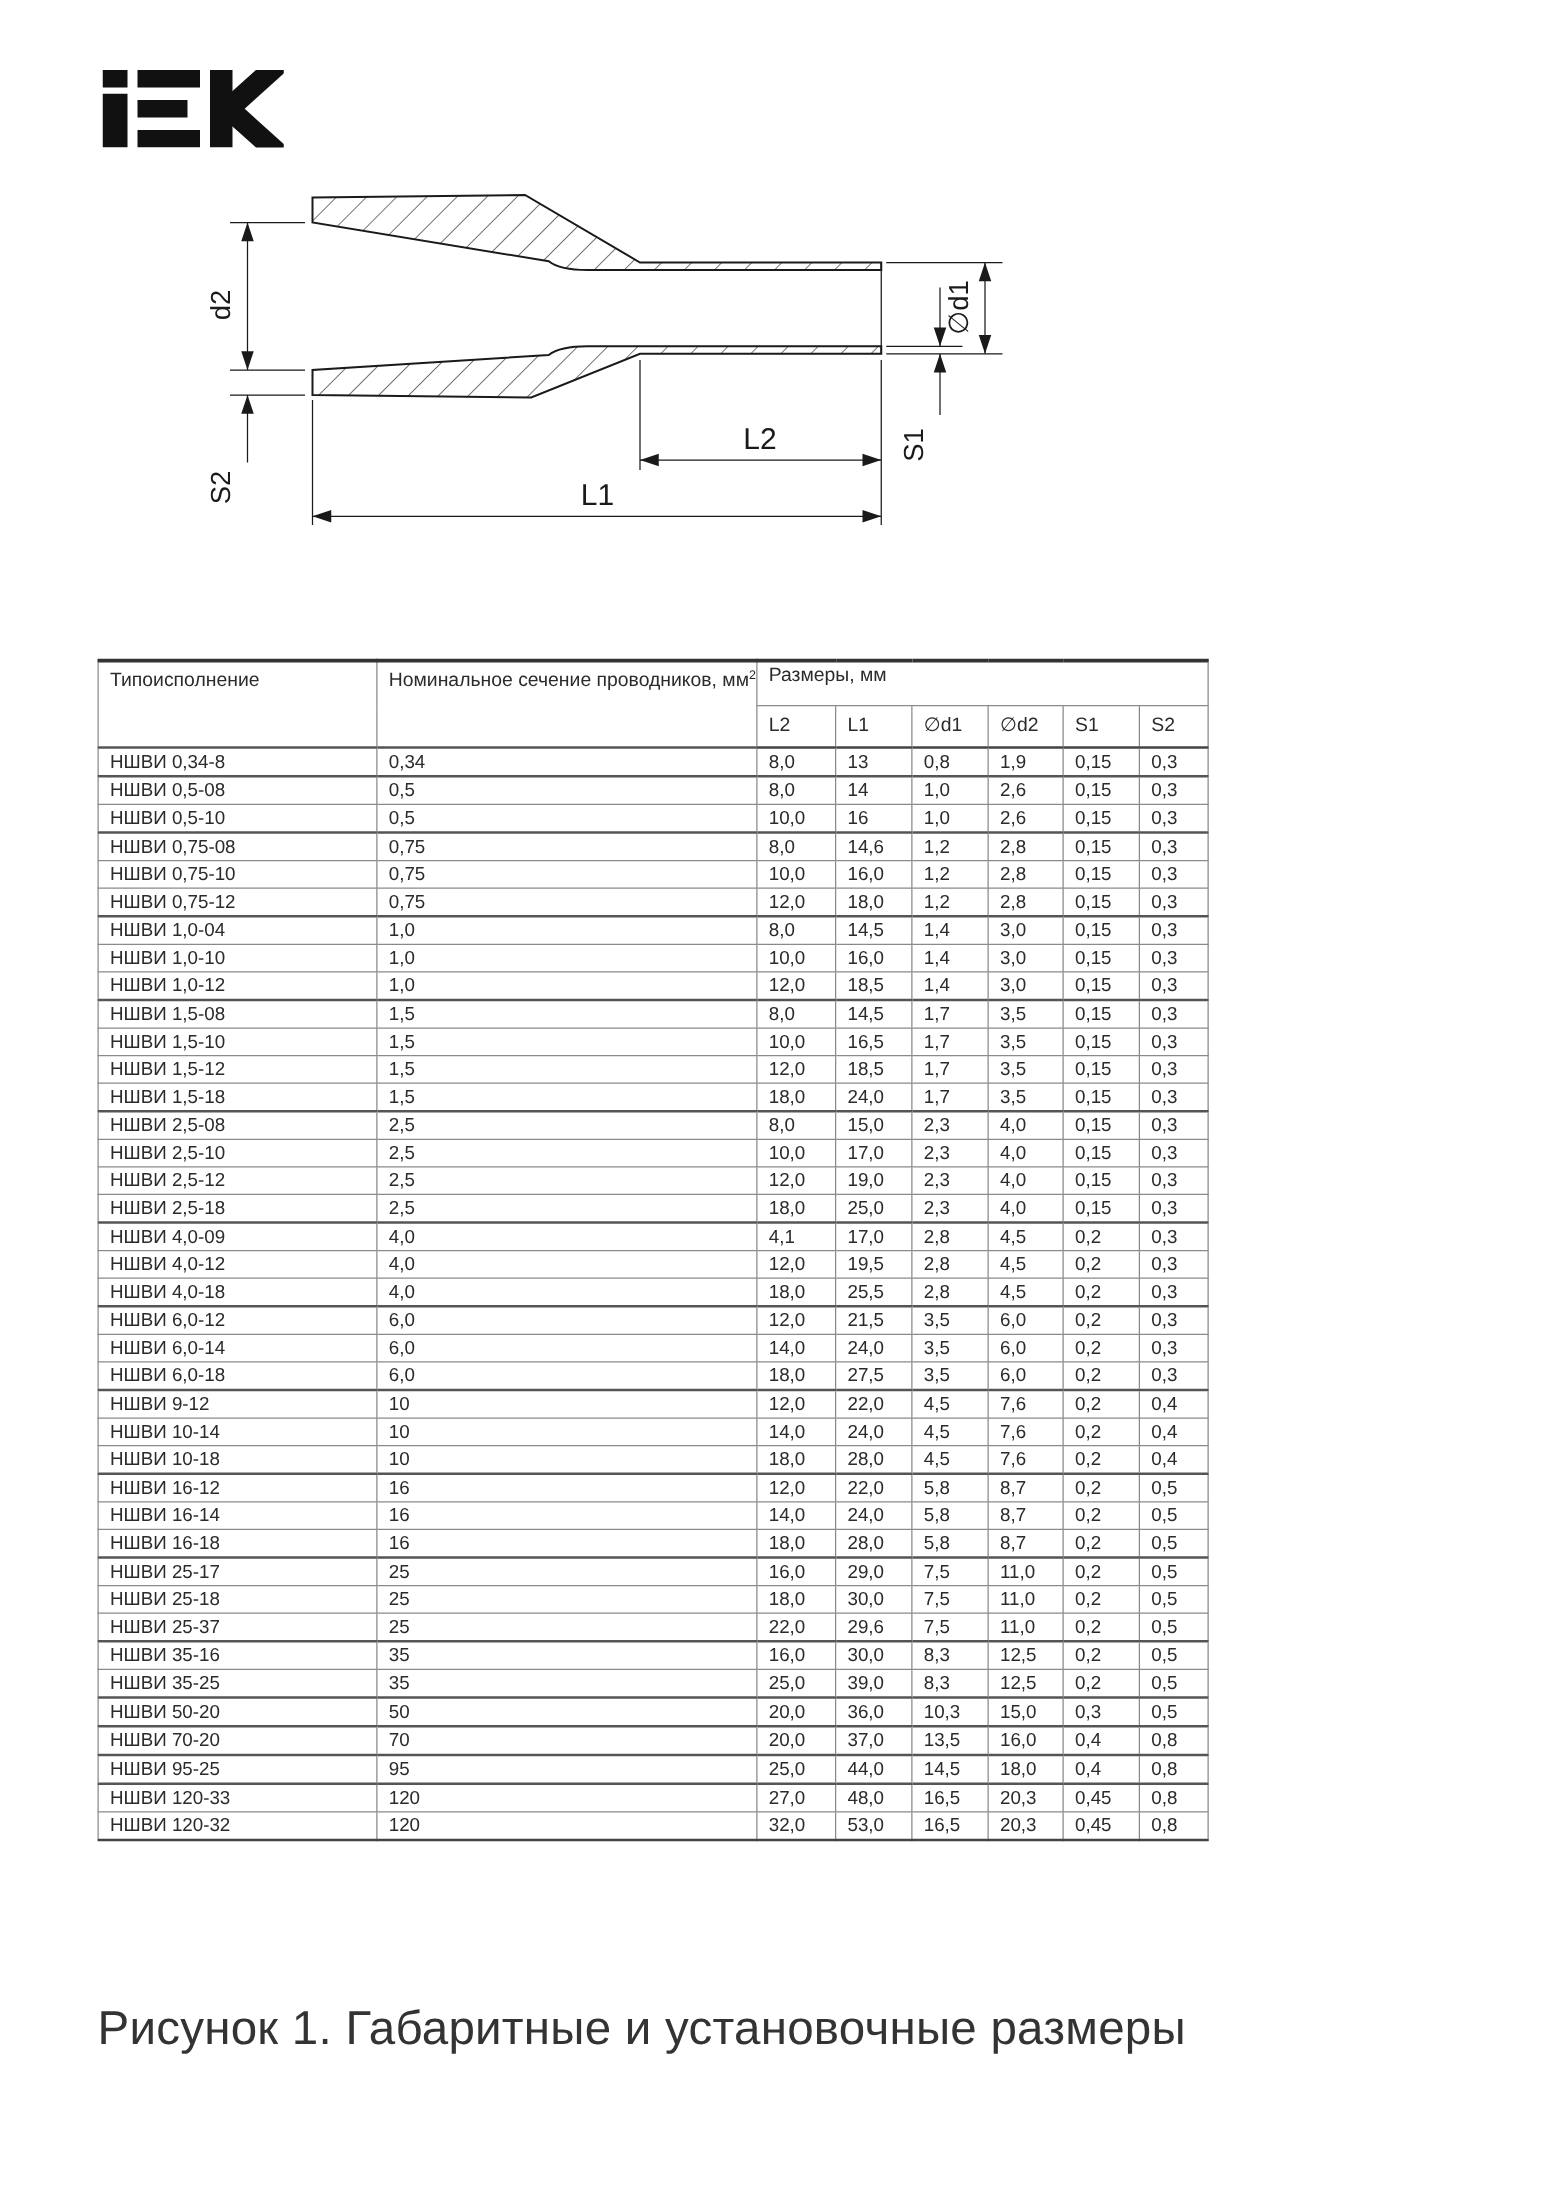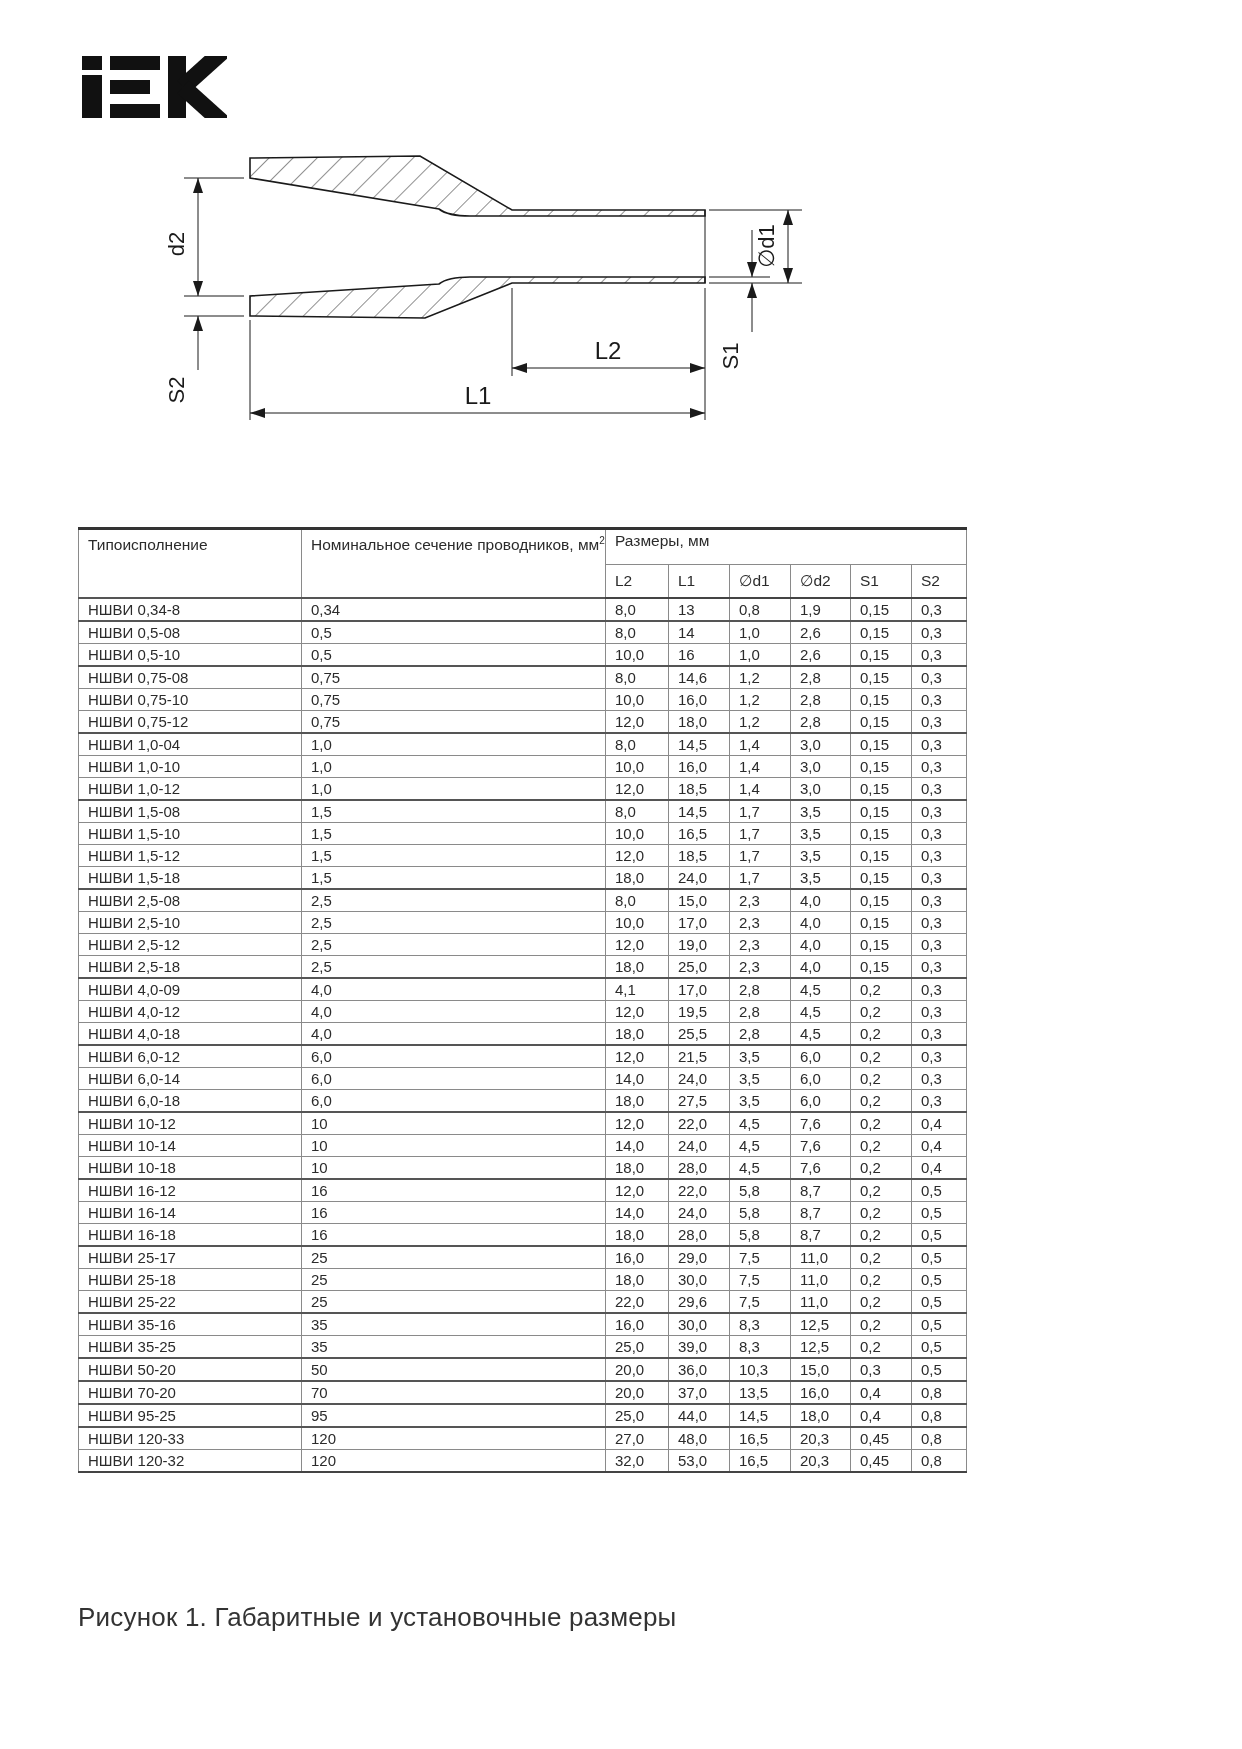--- a/index.html
+++ b/index.html
@@ -28,21 +28,21 @@
   }
   table.dims tr.h1 td{height:32px;line-height:18px;font-size:15.5px;padding-top:2px;vertical-align:top;margin-top:48px;}
   table.dims tr.h1 td.rowspan2{vertical-align:top;padding-top:6px;}
   table.dims tr.h2 td{height:32px;line-height:32px;font-size:15.5px;}
   table.dims{border-top:3px solid #333;border-bottom:2px solid #444;}
   table.dims tr.h2 td{border-bottom:2px solid #444;}
   table.dims tr.grp td{border-top:2px solid #555;}
   sup{font-size:10px;line-height:0;}
   
   .caption{
-    position:absolute;left:78px;top:1602px;font-size:26px;color:#333;
+    position:absolute;left:78px;top:1602px;font-size:38px;color:#333;
     letter-spacing:0.2px;
   }
 </style>
 </head>
 <body>
 
 <svg class="logo" viewBox="0 0 145 62" aria-label="IEK">
   <g fill="#111">
     <rect x="0" y="0" width="20" height="14"></rect>
     <rect x="0" y="19" width="20" height="43"></rect>
@@ -374,21 +374,21 @@
           <td>НШВИ 6,0-18</td>
           <td>6,0</td>
           <td>18,0</td>
           <td>27,5</td>
           <td>3,5</td>
           <td>6,0</td>
           <td>0,2</td>
           <td>0,3</td>
         </tr>
         <tr class="grp">
-          <td>НШВИ 10-12</td>
+          <td>НШВИ 9-12</td>
           <td>10</td>
           <td>12,0</td>
           <td>22,0</td>
           <td>4,5</td>
           <td>7,6</td>
           <td>0,2</td>
           <td>0,4</td>
         </tr>
         <tr>
           <td>НШВИ 10-14</td>
@@ -454,21 +454,21 @@
           <td>НШВИ 25-18</td>
           <td>25</td>
           <td>18,0</td>
           <td>30,0</td>
           <td>7,5</td>
           <td>11,0</td>
           <td>0,2</td>
           <td>0,5</td>
         </tr>
         <tr>
-          <td>НШВИ 25-22</td>
+          <td>НШВИ 25-37</td>
           <td>25</td>
           <td>22,0</td>
           <td>29,6</td>
           <td>7,5</td>
           <td>11,0</td>
           <td>0,2</td>
           <td>0,5</td>
         </tr>
         <tr class="grp">
           <td>НШВИ 35-16</td>

